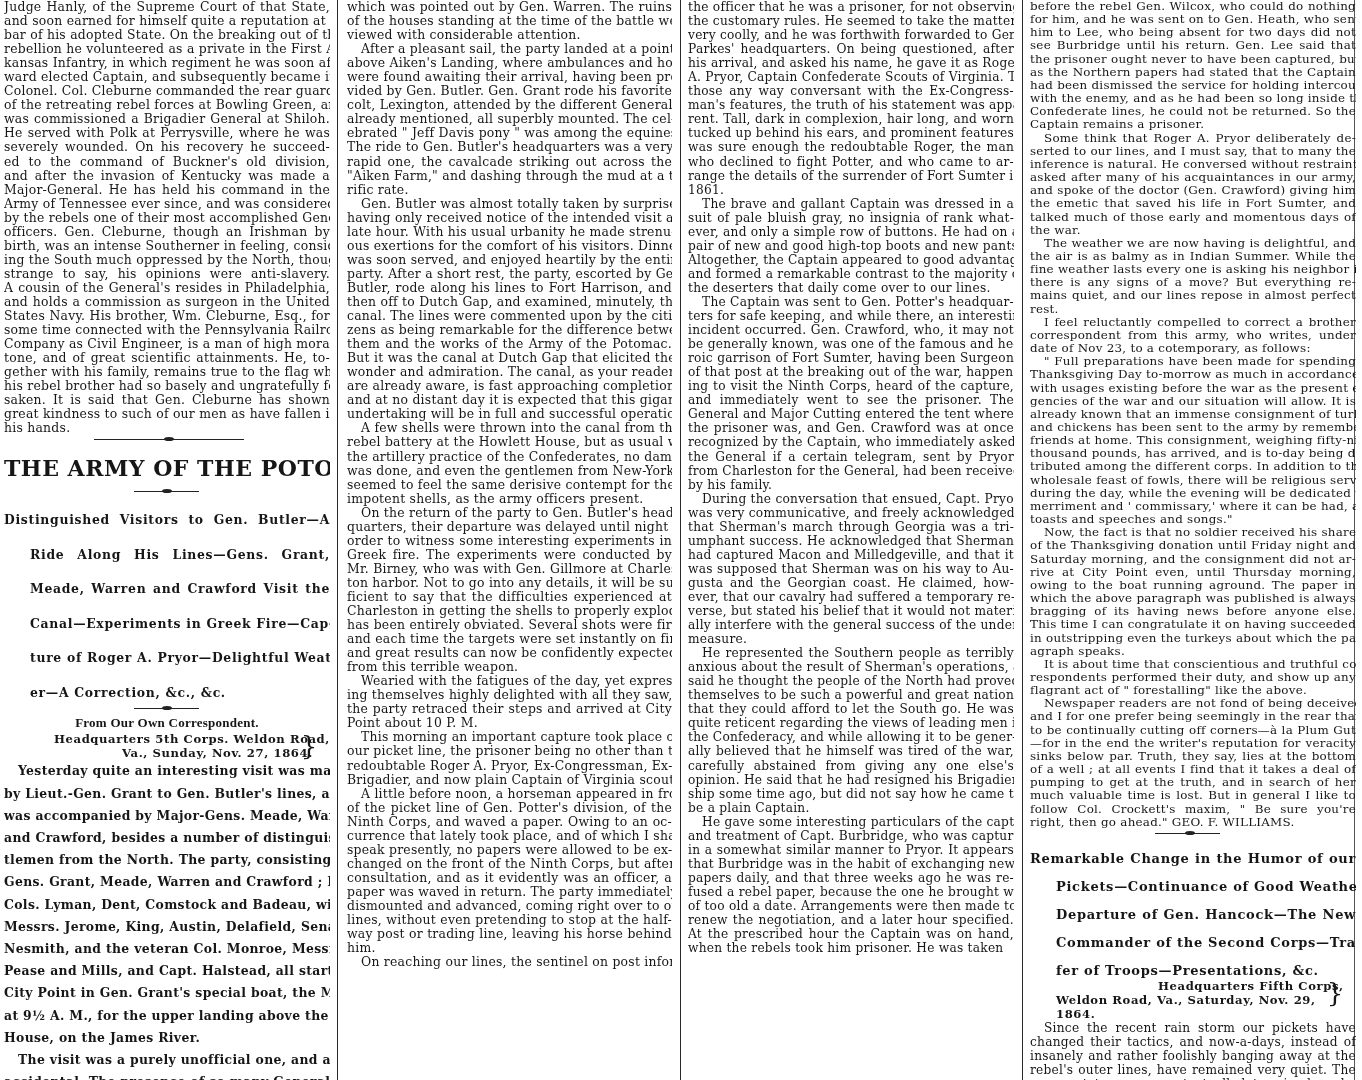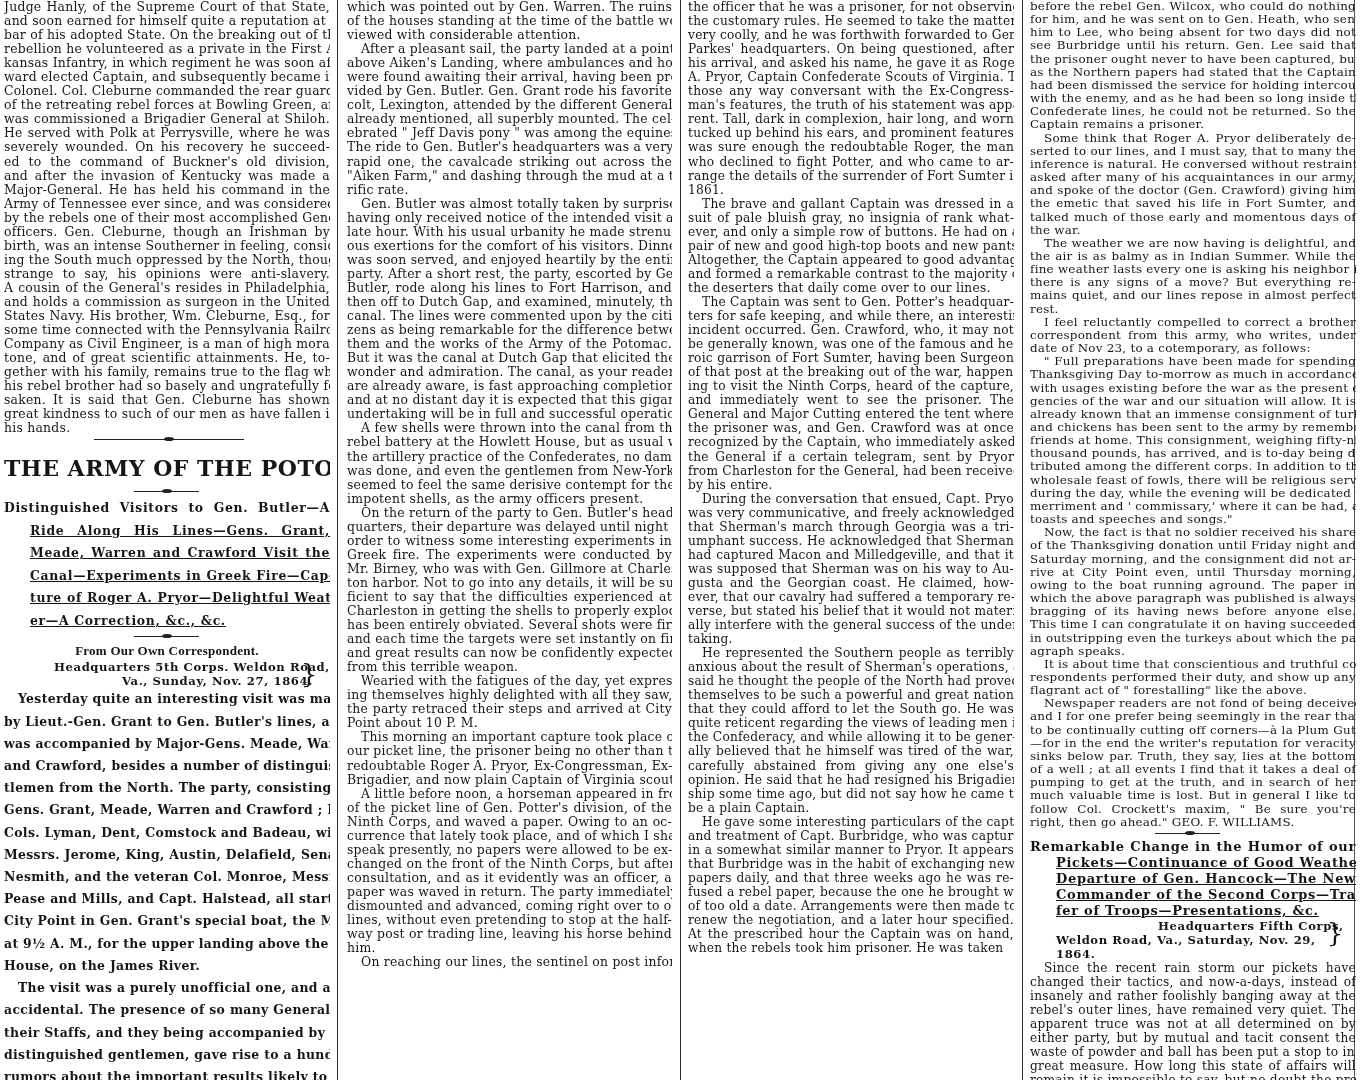--- a/index.html
+++ b/index.html
@@ -20,22 +20,22 @@
           letter-spacing: 0.25px; text-align: justify; text-align-last: justify; }
   .col.c1 .line, .col.c2 .line { font-size: 12.4px; }
   .big .line { font-size: 13.6px; line-height: 22.2px; letter-spacing: 0.35px; font-weight: bold; }
   .c4 .small .line { font-size: 11.9px; line-height: 13.15px; }
   .par { display: block; }
   .last { text-align-last: left !important; }
   .indent { padding-left: 14px; }
   .bold { font-weight: bold; }
   .headline { text-align: center; font-family: "DejaVu Serif", serif; font-weight: bold;
               font-size: 22px; letter-spacing: 0.5px; margin: 10px 0 6px; white-space: nowrap; }
-  .subhead .line { font-weight: bold; font-size: 13px; line-height: 22.5px; letter-spacing: 0.7px; }
-  .subhead .sh-indent { padding-left: 26px; text-decoration: underline; }
+  .subhead .line { font-weight: bold; font-size: 13px; line-height: 22.5px; letter-spacing: 0.7px; margin-top: 12px; }
+  .subhead .sh-indent { padding-left: 26px; }
   .divider { height: 10px; position: relative; }
   .divider::before { content: ""; position: absolute; top: 4px; height: 1px; background: #222; }
   .divider.long::before { left: 90px; width: 150px; }
   .divider.short::before { left: 130px; width: 65px; }
   .divider::after { content: ""; position: absolute; top: 2px; width: 10px; height: 4px; background: #222; border-radius: 50%; }
   .divider.long::after { left: 160px; }
   .divider.short::after { left: 158px; }
   .c4 .divider.short::before { left: 125px; }
   .c4 .divider.short::after { left: 155px; }
   .center { text-align: center !important; text-align-last: center !important; font-family: Liberation Serif, serif; }
@@ -253,34 +253,34 @@
         <span class="line">be generally known, was  one of the famous and he-</span>
         <span class="line">roic garrison of Fort Sumter, having  been  Surgeon</span>
         <span class="line">of that post at the  breaking  out of the war, happen-</span>
         <span class="line">ing to visit the  Ninth  Corps, heard  of the capture,</span>
         <span class="line">and  immediately  went  to  see  the  prisoner.    The</span>
         <span class="line">General and Major Cutting entered  the  tent  where</span>
         <span class="line">the prisoner was,  and  Gen. Crawford  was  at  once</span>
         <span class="line">recognized  by  the Captain, who  immediately asked</span>
         <span class="line">the General  if  a certain  telegram,  sent  by  Pryor</span>
         <span class="line">from Charleston for the General, had  been received</span>
-        <span class="line last">by his entire.</span>
+        <span class="line last">by his family.</span>
       </div>
       <div class="par">
         <span class="line indent">During the conversation  that  ensued, Capt. Pryor</span>
         <span class="line">was very communicative, and  freely acknowledged</span>
         <span class="line">that  Sherman's  march  through  Georgia  was a tri-</span>
         <span class="line">umphant success.  He acknowledged  that Sherman</span>
         <span class="line">had captured  Macon  and  Milledgeville, and  that it</span>
         <span class="line">was supposed  that  Sherman was on  his  way to Au-</span>
         <span class="line">gusta  and  the  Georgian coast.  He  claimed,  how-</span>
         <span class="line">ever, that  our cavalry  had  suffered a temporary re-</span>
         <span class="line">verse, but stated his belief that  it would  not materi-</span>
         <span class="line">ally interfere with the general  success of  the under-</span>
-        <span class="line last">taking.</span>
+        <span class="line last">measure.</span>
       </div>
       <div class="par">
         <span class="line indent">He represented  the  Southern  people  as  terribly</span>
         <span class="line">anxious about the result of Sherman's operations, and</span>
         <span class="line">said he thought  the people of the North  had  proved</span>
         <span class="line">themselves to be such  a  powerful and  great  nation</span>
         <span class="line">that they could afford  to let the South go.    He was</span>
         <span class="line">quite reticent regarding the views  of  leading men in</span>
         <span class="line">the Confederacy, and while allowing it to  be  gener-</span>
         <span class="line">ally believed that  he himself was  tired of  the war,</span>

